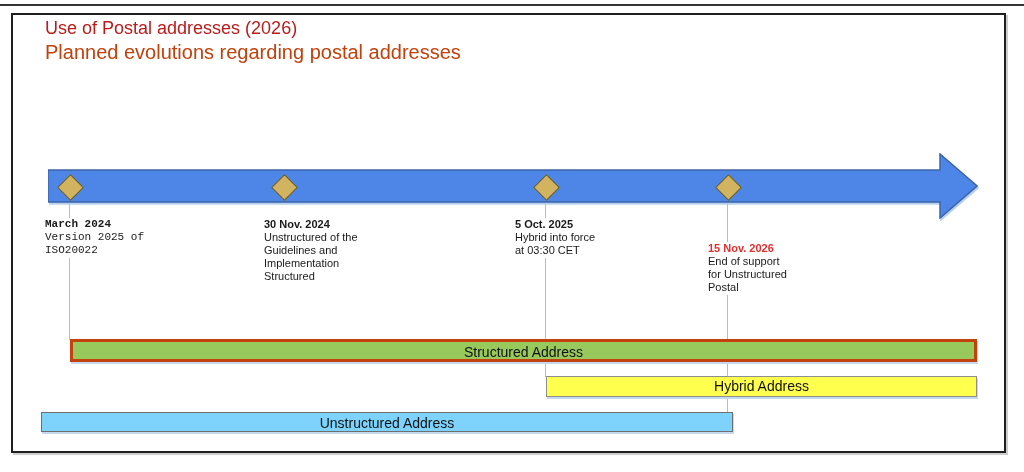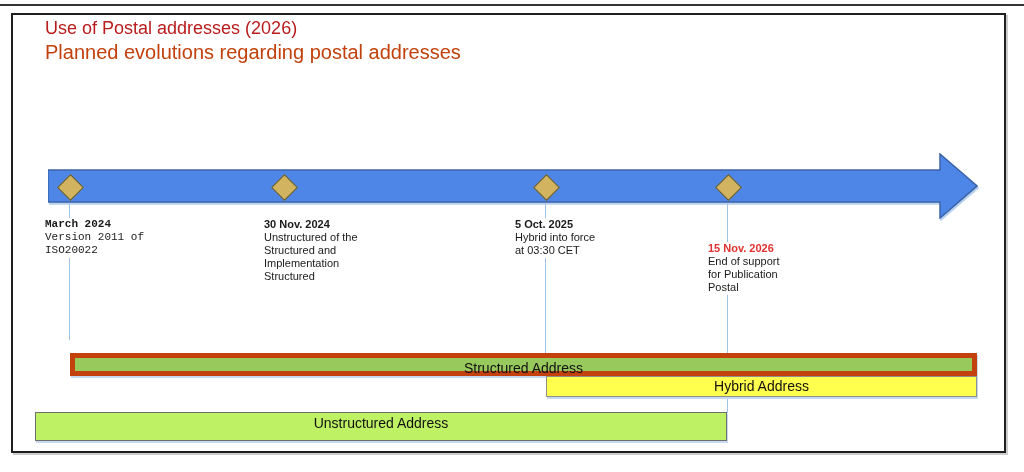--- a/index.html
+++ b/index.html
@@ -26,28 +26,28 @@
   .connector{position:absolute;width:1.5px;background:#9fc2e7;z-index:1;}
 
   .ms{position:absolute;background:#ffffff;z-index:3;padding:0 2px 1px 0;}
   .ms-date{font-size:11px;font-weight:bold;line-height:13px;white-space:nowrap;}
   .ms-date.red{color:#e03030;}
   .ms-line{font-size:11px;line-height:13px;white-space:nowrap;}
 
   .bar{position:absolute;box-sizing:border-box;z-index:2;
        box-shadow:1px 2px 0 #c6d9ee;text-align:center;}
   .bar-label{display:block;font-size:14px;color:#111111;white-space:nowrap;}
-  .bar-structured{left:70px;top:353px;width:907px;height:23px;
-       background:#97c95c;border:5px solid #c2410c;}
+  .bar-structured{left:70px;top:339px;width:907px;height:23px;
+       background:#97c95c;border:3px solid #c2410c;}
   .bar-structured .bar-label{line-height:21px;}
   .bar-hybrid{left:546px;top:376px;width:431px;height:21px;
        background:#ffff4e;border:1px solid #8f8f8f;}
   .bar-hybrid .bar-label{line-height:19px;border-radius:9px;}
-  .bar-unstructured{left:35px;top:412px;width:692px;height:29px;
-       background:#bef264;border:1px solid #6e6e6e;}
+  .bar-unstructured{left:41px;top:412px;width:692px;height:20px;
+       background:#7dd3fc;border:1px solid #6e6e6e;}
   .bar-unstructured .bar-label{line-height:20px;}
 </style>
 </head>
 <body>
 
 <div class="top-rule"></div>
 
 <div class="frame"></div>
 
 <div class="title">Use of Postal addresses (2026)</div>
@@ -61,42 +61,42 @@
   <polygon points="0,17 892,17 892,1 929,33 892,65 892,49 0,49" fill="#4e86e8" stroke="#3c64a8" stroke-width="1.5"></polygon>
 </svg>
 
 <div class="diamond" style="left:60.5px;top:177.5px;"></div>
 <div class="diamond" style="left:274.5px;top:177.5px;"></div>
 <div class="diamond" style="left:536.5px;top:177.5px;"></div>
 <div class="diamond" style="left:718.5px;top:177.5px;"></div>
 
 <div class="ms" style="left:45px;top:218px;font-family:Liberation Mono, monospace;">
   <div class="ms-date">March 2024</div>
-  <div class="ms-line">Version 2011 of</div>
+  <div class="ms-line">Version 2025 of</div>
   <div class="ms-line">ISO20022</div>
 </div>
 
 <div class="ms" style="left:264px;top:218px;">
   <div class="ms-date">30 Nov. 2024</div>
   <div class="ms-line">Unstructured of the</div>
-  <div class="ms-line">Structured and</div>
+  <div class="ms-line">Guidelines and</div>
   <div class="ms-line">Implementation</div>
   <div class="ms-line">Structured</div>
 </div>
 
 <div class="ms" style="left:505px;top:218px;margin-left:10px;">
   <div class="ms-date">5 Oct. 2025</div>
   <div class="ms-line">Hybrid into force</div>
   <div class="ms-line">at 03:30 CET</div>
 </div>
 
 <div class="ms" style="left:708px;top:242px;">
   <div class="ms-date red">15 Nov. 2026</div>
   <div class="ms-line">End of support</div>
-  <div class="ms-line">for Publication</div>
+  <div class="ms-line">for Unstructured</div>
   <div class="ms-line">Postal</div>
 </div>
 
 <div class="bar bar-structured">
   <span class="bar-label">Structured Address</span>
 </div>
 <div class="bar bar-hybrid">
   <span class="bar-label">Hybrid Address</span>
 </div>
 <div class="bar bar-unstructured">

